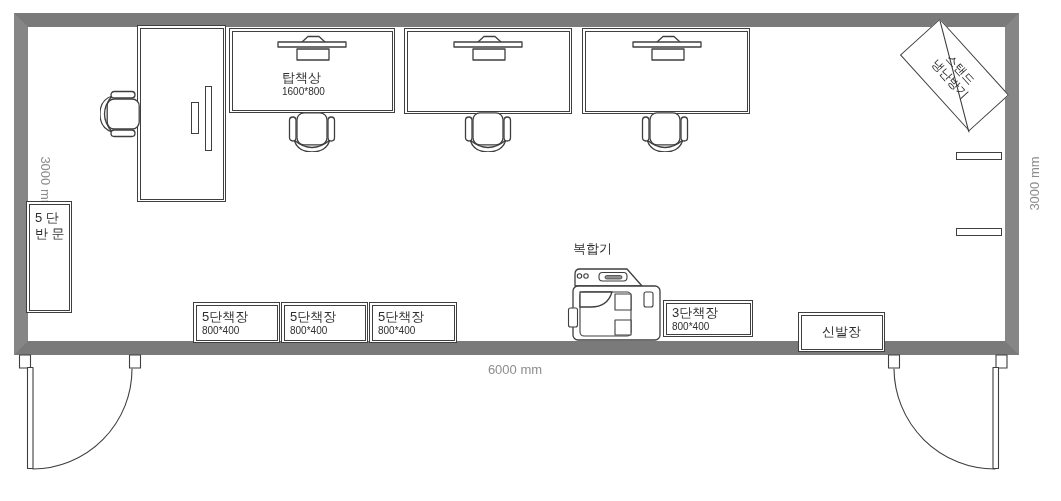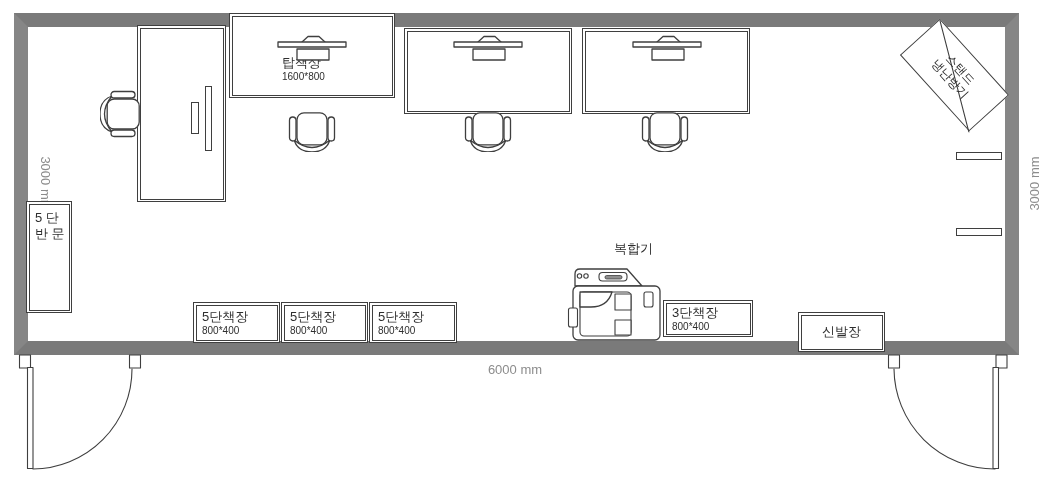--- a/index.html
+++ b/index.html
@@ -57,21 +57,21 @@
   <div class="abs thinbox" style="left:205px;top:86px;width:7px;height:65px;"></div>
   <div class="abs thinbox" style="left:191px;top:102px;width:8px;height:32px;"></div>
 
   <svg class="abs" style="left:96px;top:94px;transform:rotate(90deg);" width="48" height="40" viewBox="0 0 48 40">
     <path class="ln" d="M6,28 Q24,43 42,28 Q38,40 24,40 Q10,40 6,28 Z"></path>
     <rect class="ln" x="9" y="0.8" width="30" height="32" rx="7"></rect>
     <rect class="ln" x="1.5" y="5" width="6.5" height="24" rx="3.2"></rect>
     <rect class="ln" x="40" y="5" width="6.5" height="24" rx="3.2"></rect>
   </svg>
 
-  <div class="abs dbl" style="left:229px;top:13px;width:166px;height:85px;">
+  <div class="abs dbl" style="left:229px;top:28px;width:166px;height:85px;">
     <div class="inner"></div>
     <div class="abs" style="left:52px;top:41px;">
       <div class="lbl">탑책상</div>
       <div class="sz">1600*800</div>
     </div>
   </div>
 
   <div class="abs dbl" style="left:404px;top:28px;width:168px;height:86px;">
     <div class="inner"></div>
   </div>
@@ -149,21 +149,21 @@
     </div>
   </div>
   <div class="abs dbl" style="left:369px;top:302px;width:88px;height:41px;">
     <div class="inner"></div>
     <div class="txt padl">
       <div class="lbl">5단책장</div>
       <div class="sz">800*400</div>
     </div>
   </div>
 
-  <div class="abs lbl" style="left:573px;top:241px;width:80px;text-align:right;">복합기</div>
+  <div class="abs lbl" style="left:573px;top:241px;width:80px;text-align:left;">복합기</div>
   <svg class="abs" style="left:565px;top:264px;" width="100" height="78" viewBox="0 0 100 78">
     <path class="ln" d="M10,22 V10 Q10,5 15,5 H62 L77,22 Z"></path>
     <circle class="ln thin" cx="14.5" cy="12" r="2.2"></circle>
     <circle class="ln thin" cx="21" cy="12" r="2.2"></circle>
     <rect class="ln thin" x="34" y="8.5" width="28" height="8.5" rx="3.5"></rect>
     <rect x="40" y="11.5" width="17" height="3.5" rx="1.7" fill="#8f8f8f" stroke="#3f3f3f" stroke-width="0.8"></rect>
     <rect class="ln" x="8" y="22" width="87" height="54" rx="5"></rect>
     <rect class="ln thin" x="15" y="28" width="51" height="44" rx="4"></rect>
     <path class="ln" d="M15,28 L47,28 C44,38 36,43 26,43 L15,43 Z"></path>
     <rect class="ln thin" x="50" y="30" width="16" height="16"></rect>

